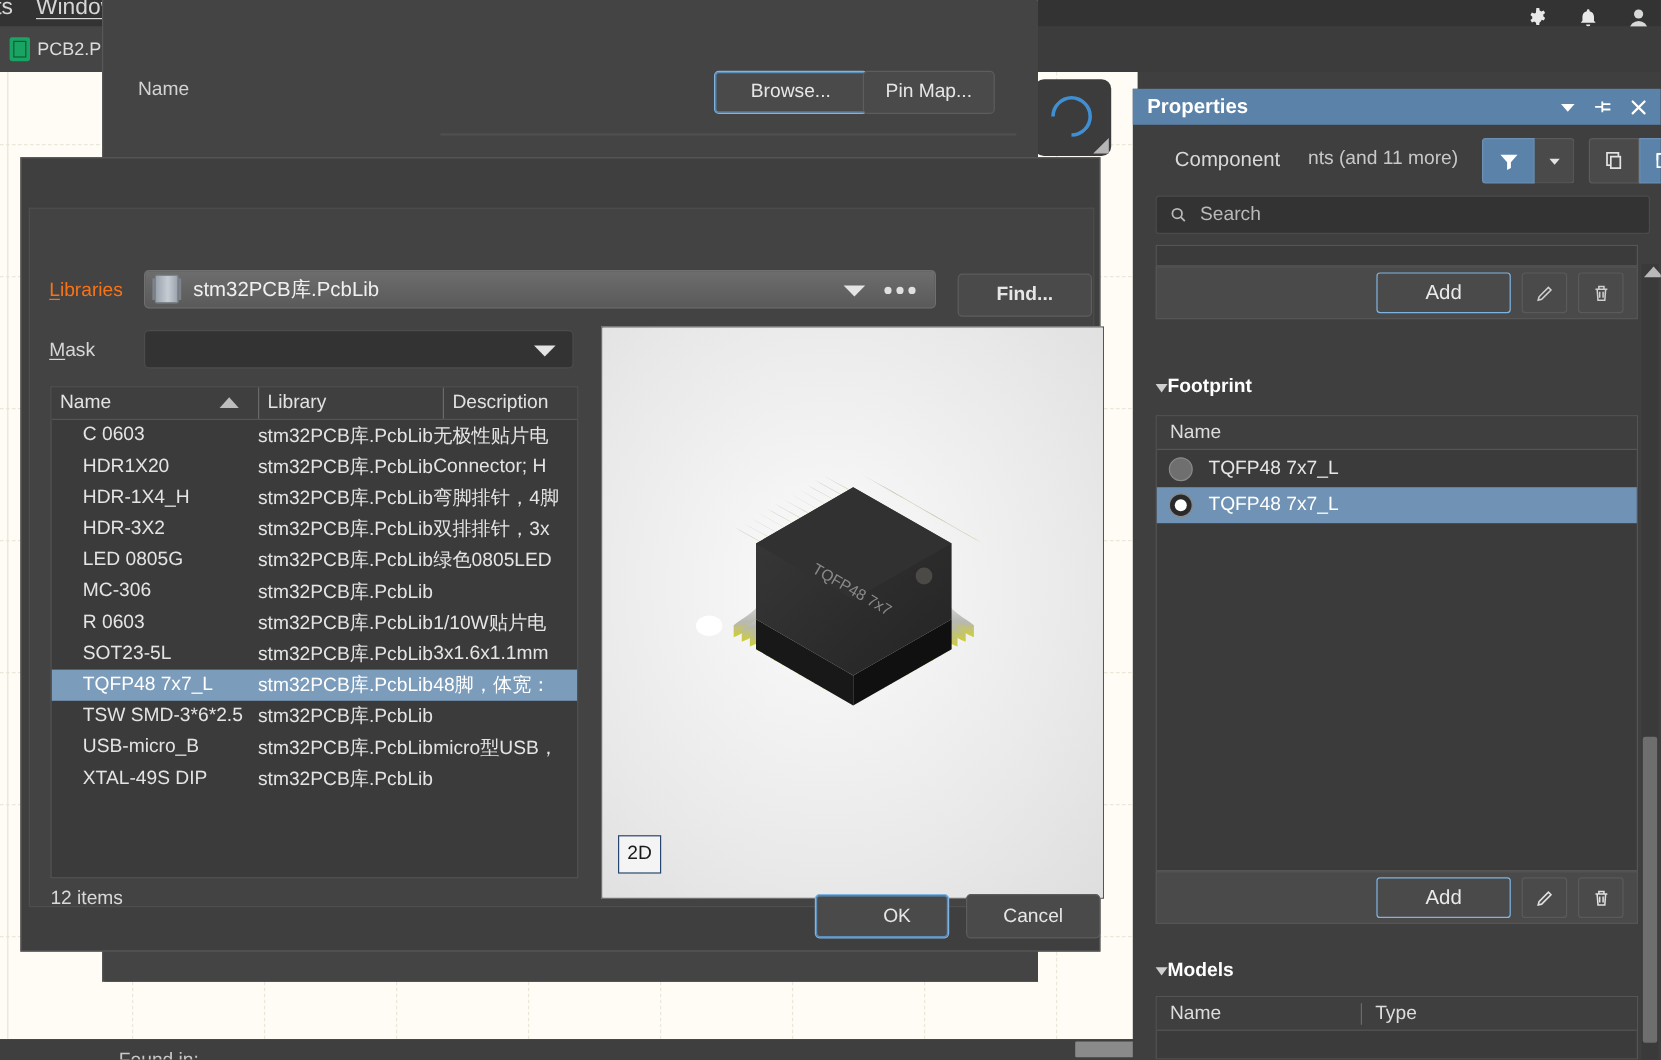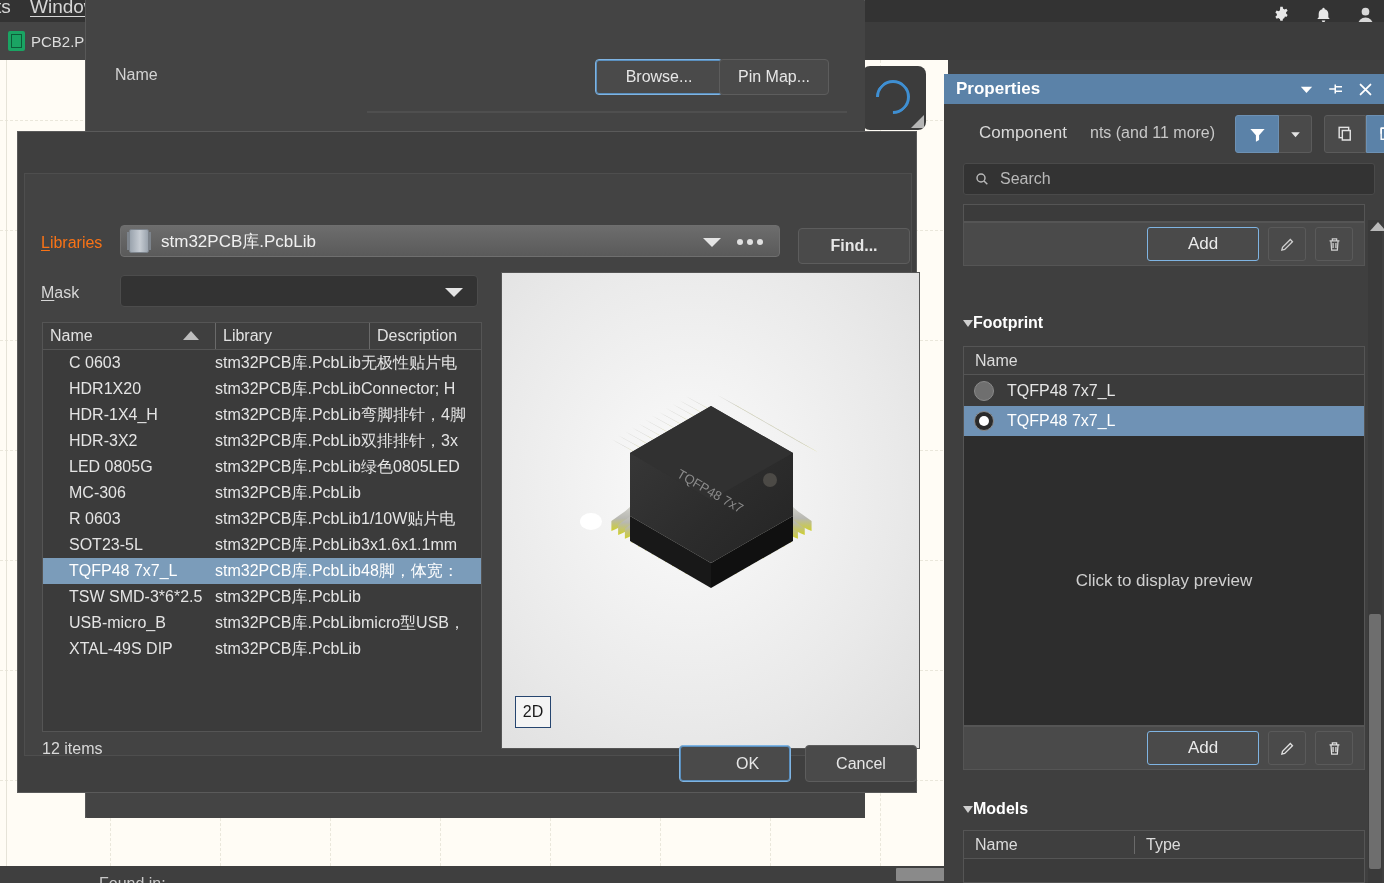--- a/index.html
+++ b/index.html
@@ -540,23 +540,20 @@
       <div id="footprint-rows" style="position:absolute;left:0;top:29px;width:400px;">
           <div class="trow">
             <div class="radio"></div>
             <div class="tname">TQFP48 7x7_L</div>
           </div>
           <div class="trow sel">
             <div class="radio on"></div>
             <div class="tname">TQFP48 7x7_L</div>
           </div>
         </div>
-      <div class="preview-slot" style="left:0;top:89px;width:400px;height:289px;">
-        <span>Click to display preview</span>
-      </div>
     </div>
 
     <div class="grp-toolbar" style="left:19px;top:652px;width:402px;height:44px;">
       <div class="btn-add">
           <span>Add</span>
         </div>
       <div class="icbtn">
         <svg viewBox="0 0 24 24" width="17" height="17" fill="none" stroke="#e0e0e0" stroke-width="1.9">
             <path d="M4 20l1-4L16 5l3 3L8 19z"></path>
           </svg>

